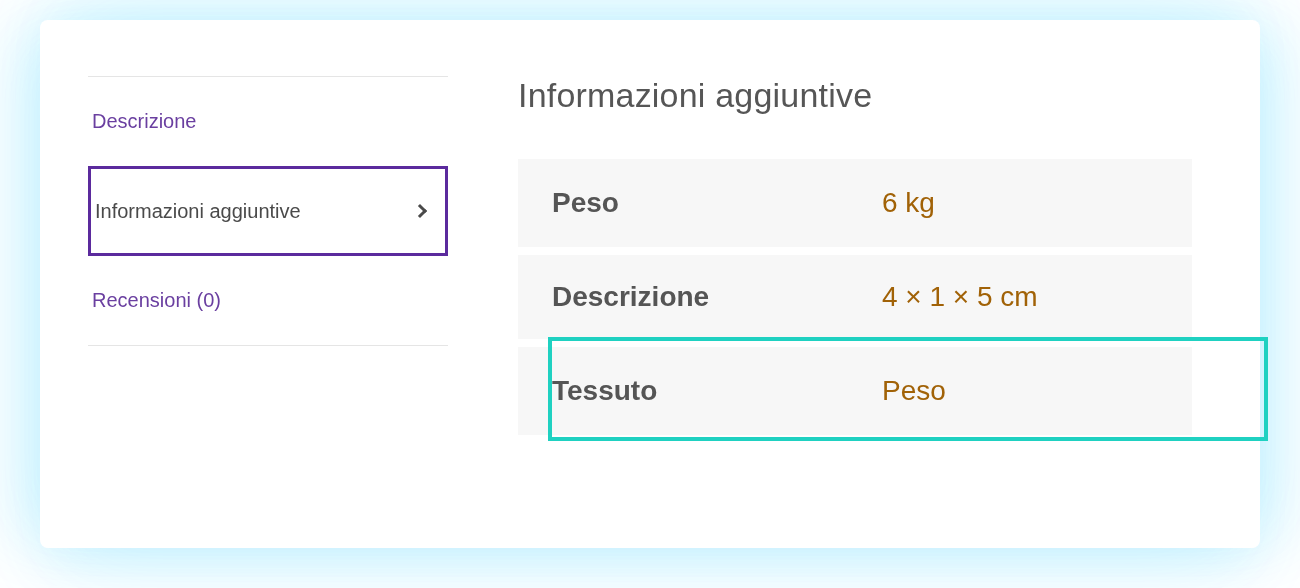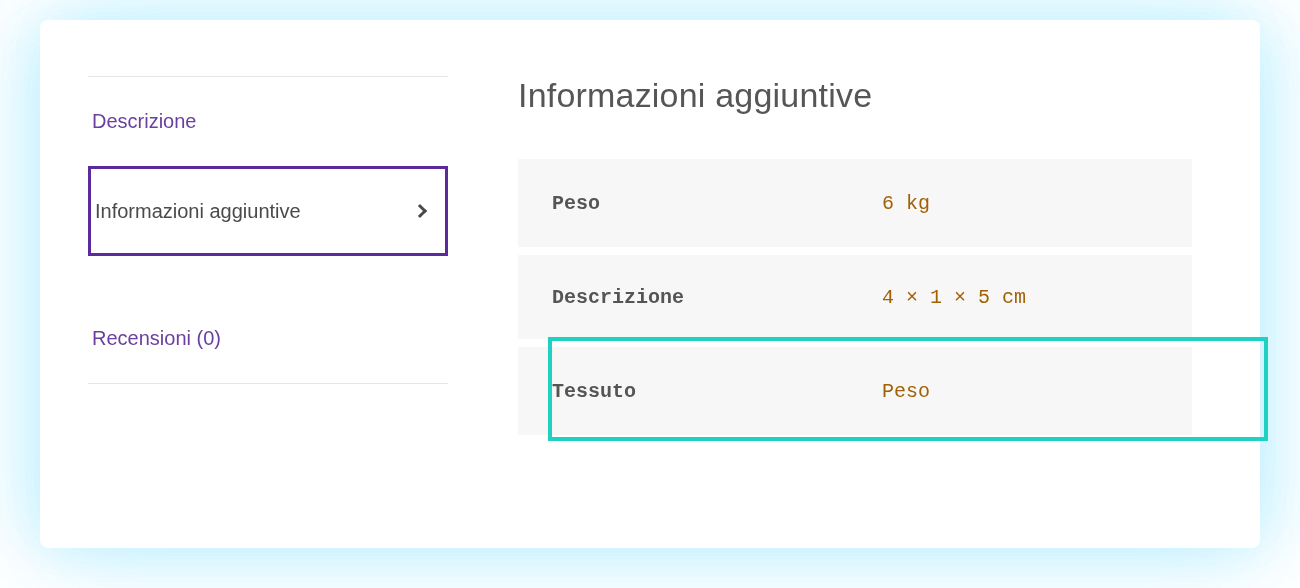--- a/index.html
+++ b/index.html
@@ -35,21 +35,21 @@
     position:relative;
     height:90px;
     display:flex;
     align-items:center;
     padding:0 20px 0 4px;
     font-size:20px;
     color:#6a3fa0;
     border-top:1px solid #e5e5e5;
     cursor:pointer;
   }
-  .tab:last-child { border-bottom:1px solid #e5e5e5;margin-top:38px; }
+  .tab:last-child { border-bottom:1px solid #e5e5e5; }
   .tab.active {
     color:#4a4a4a;
     border:3px solid #5b2a9d;
   }
   .tab.active + .tab { border-top:none; }
   .tab .chevron {
     margin-left:auto;
     width:10px; height:10px;
     border-right:3px solid #4a4a4a;
     border-bottom:3px solid #4a4a4a;
@@ -71,22 +71,21 @@
   .attr-table {
     width:100%;
     max-width:720px;
     border-collapse:collapse;
     position:relative;
   }
   .attr-table tr { height:92px; }
   .attr-table td {
     background:#f7f7f7;
     vertical-align:middle;
-    font-size:20px;
-    font-family:Liberation Mono, monospace;
+    font-size:28px;
   }
   .attr-table td.key {
     width:54%;
     padding-left:34px;
     color:#555;
     font-weight:600;
   }
   .attr-table td.val {
     color:#a16207;
     font-weight:400;

